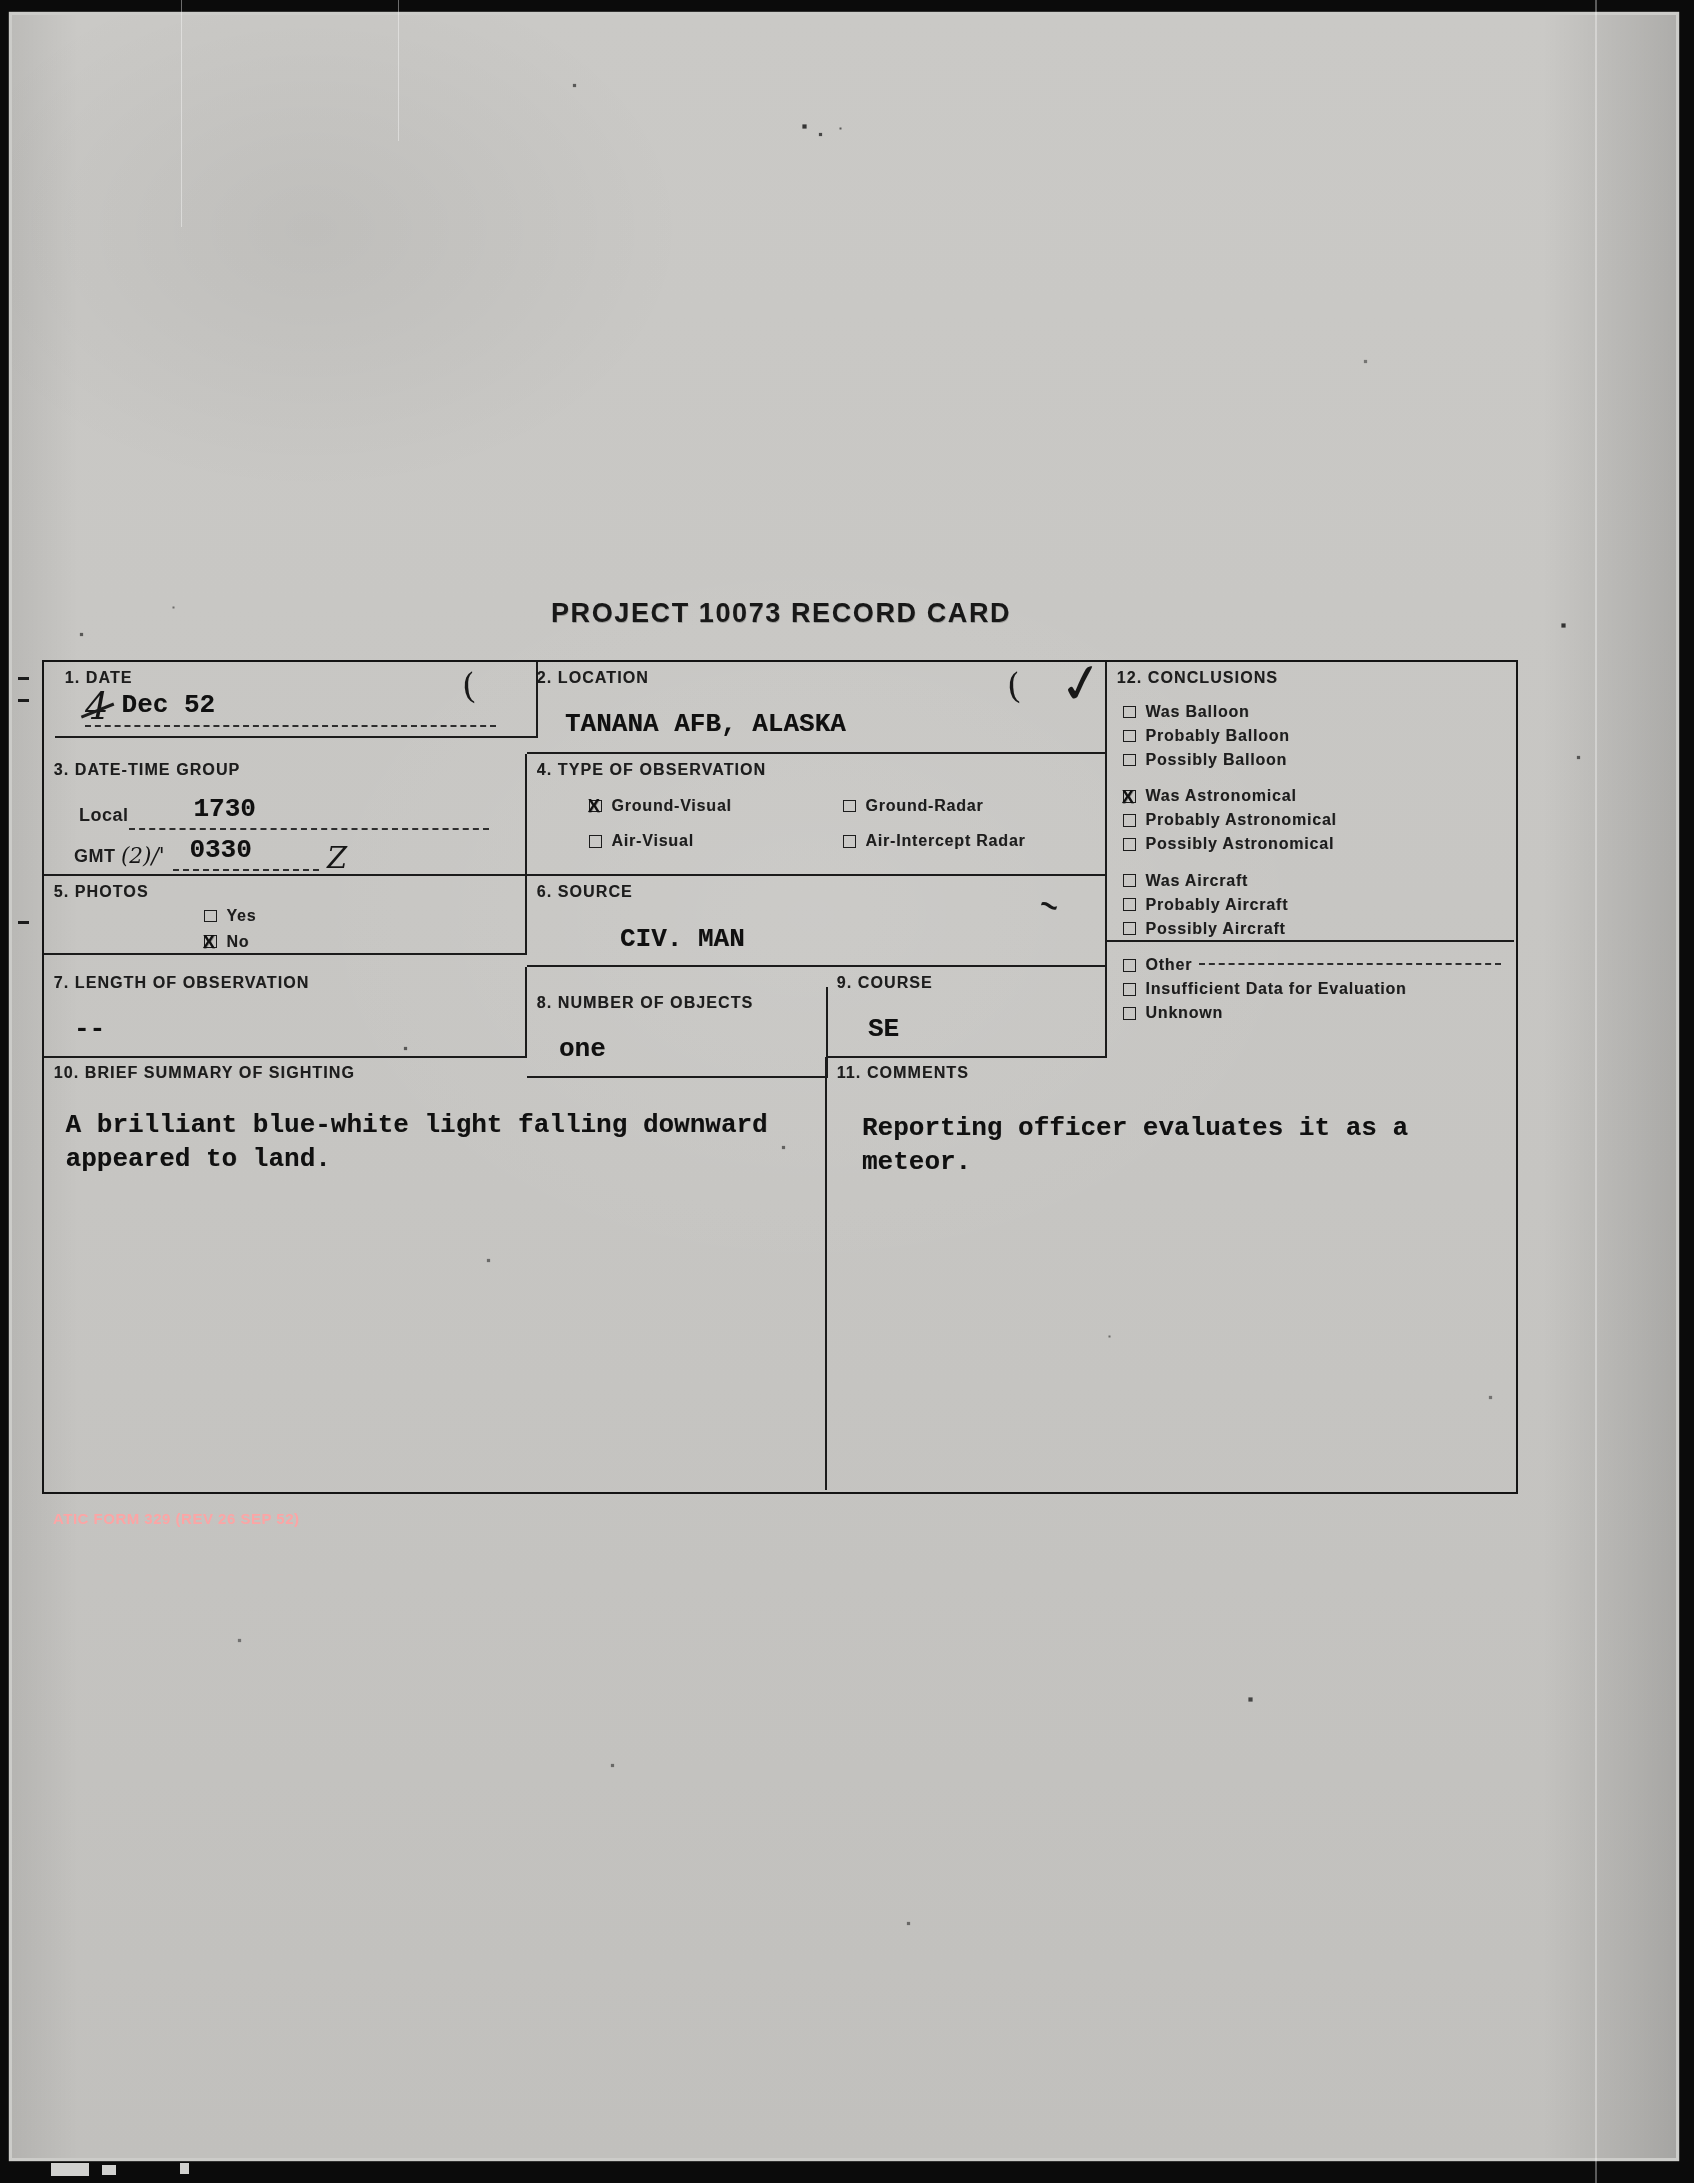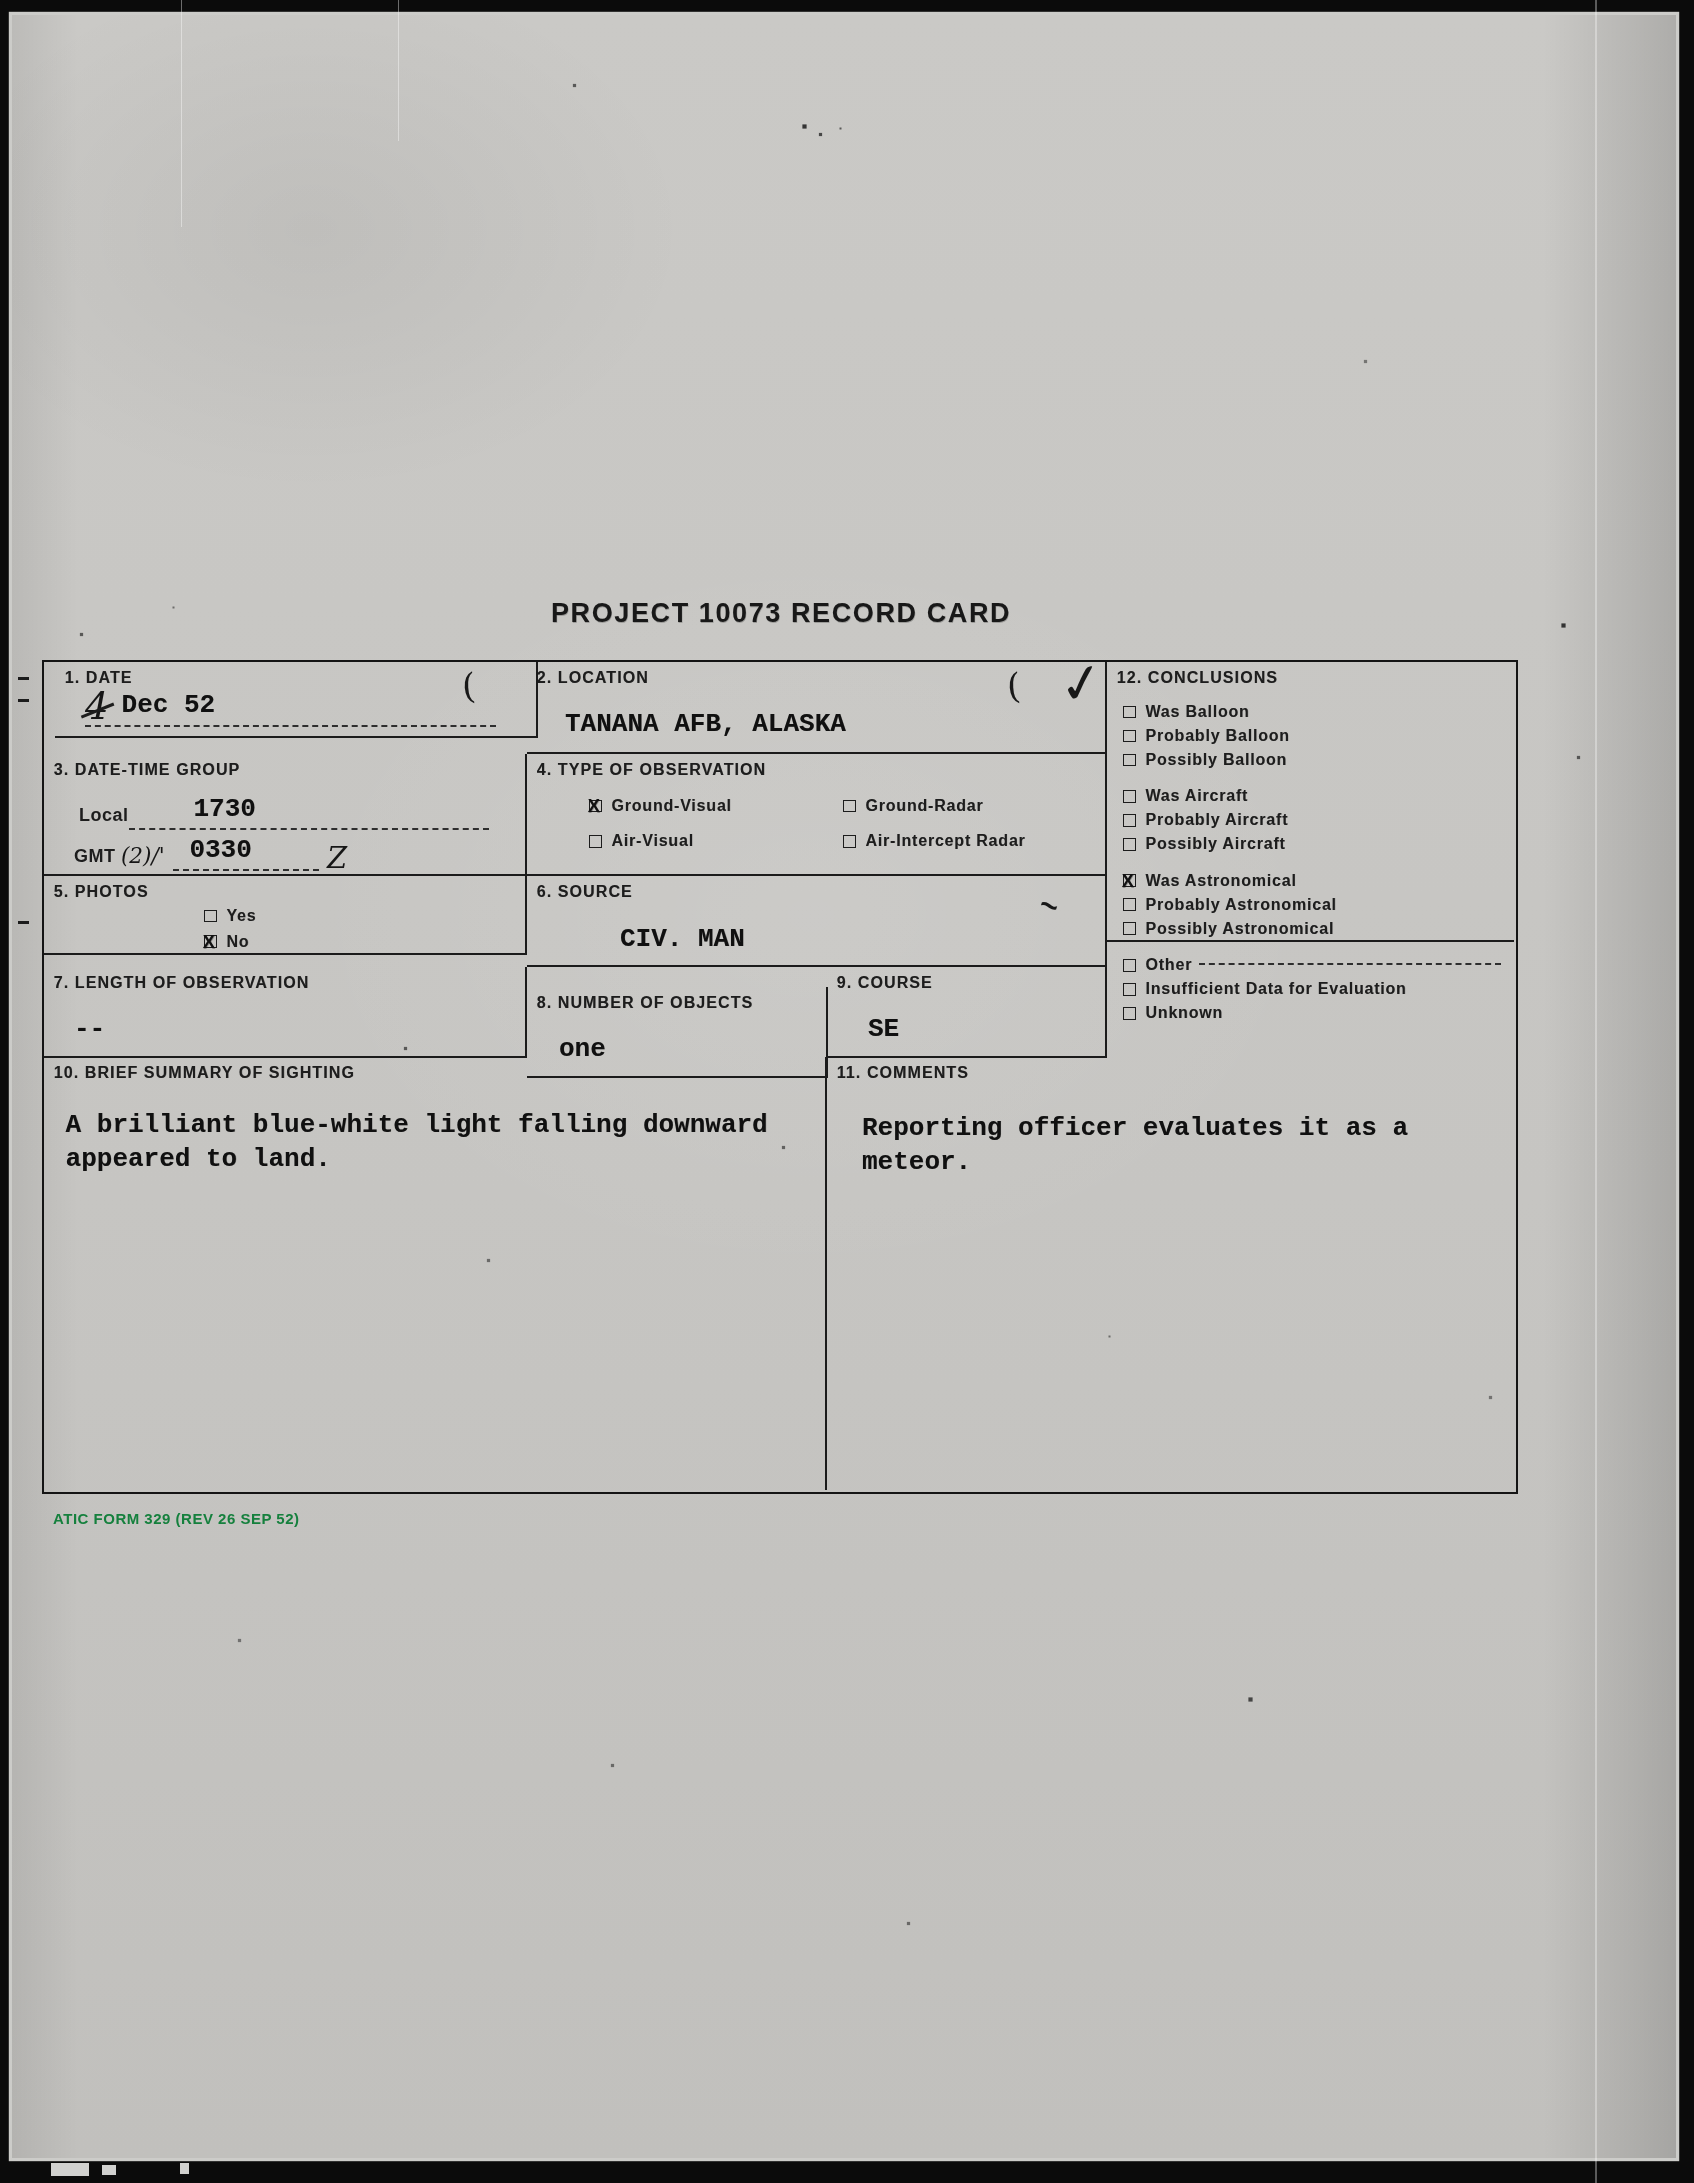--- a/index.html
+++ b/index.html
@@ -9,21 +9,21 @@
     background:
       radial-gradient(541px 379px at 18% 10%, rgba(0,0,0,0.05), transparent 70%),
       radial-gradient(757px 541px at 48% 42%, rgba(255,255,255,0.08), transparent 70%),
       linear-gradient(90deg, rgba(0,0,0,0.07) 0, transparent 4%, transparent 92%, rgba(0,0,0,0.14) 100%),
       linear-gradient(180deg,#cac9c6 0%,#c6c5c2 55%,#c1c0bd 100%);
     box-shadow:0 0 0 3.2px rgba(238,238,235,0.85);}
   
   .title{position:absolute;left:551px;top:598px;font-size:27px;font-weight:700;
          letter-spacing:1.6px;color:#181818;text-shadow:0.5px 0.5px 0 rgba(20,20,20,0.25);z-index:3;}
   .footer{position:absolute;left:53px;top:1510px;font-size:15px;font-weight:700;
-          letter-spacing:0.5px;color:#15803d;z-index:3;}
+          letter-spacing:0.5px;color:#fca5a5;z-index:3;}
   
   .card{position:absolute;left:42px;top:660px;width:1476px;height:834px;
         border:2.7px solid #141414;box-sizing:border-box;z-index:2;}
   .cell{position:absolute;box-sizing:border-box;}
   .br{border-right:2.2px solid #1b1b1b;}
   .bb{border-bottom:2.2px solid #1b1b1b;}
   .c1{left:11px;top:0;width:483px;height:76px;}
   .c2{left:483px;top:0;width:580px;height:92px;}
   .c3{left:0;top:92px;width:483px;height:122px;}
   .c4{left:483px;top:92px;width:580px;height:122px;}
@@ -226,45 +226,45 @@
             <span class="optlbl">Probably Balloon</span>
           </div>
           <div class="opt">
             <span class="cb"></span>
             <span class="optlbl">Possibly Balloon</span>
           </div>
         </div>
 
         <div class="cgroup">
           <div class="opt">
-            <span class="cb"></span>
-            <span class="optlbl">Was Aircraft</span>
-          </div>
-          <div class="opt">
-            <span class="cb"></span>
-            <span class="optlbl">Probably Aircraft</span>
-          </div>
-          <div class="opt">
-            <span class="cb"></span>
-            <span class="optlbl">Possibly Aircraft</span>
-          </div>
-        </div>
-
-        <div class="cgroup">
-          <div class="opt">
             <span class="cb checked"></span>
             <span class="optlbl">Was Astronomical</span>
           </div>
           <div class="opt">
             <span class="cb"></span>
             <span class="optlbl">Probably Astronomical</span>
           </div>
           <div class="opt">
             <span class="cb"></span>
             <span class="optlbl">Possibly Astronomical</span>
+          </div>
+        </div>
+
+        <div class="cgroup">
+          <div class="opt">
+            <span class="cb"></span>
+            <span class="optlbl">Was Aircraft</span>
+          </div>
+          <div class="opt">
+            <span class="cb"></span>
+            <span class="optlbl">Probably Aircraft</span>
+          </div>
+          <div class="opt">
+            <span class="cb"></span>
+            <span class="optlbl">Possibly Aircraft</span>
           </div>
         </div>
 
         <div class="cgroup">
           <div class="opt">
             <span class="cb"></span>
             <span class="optlbl">Other</span>
             <span class="fill"></span>
           </div>
           <div class="opt">

